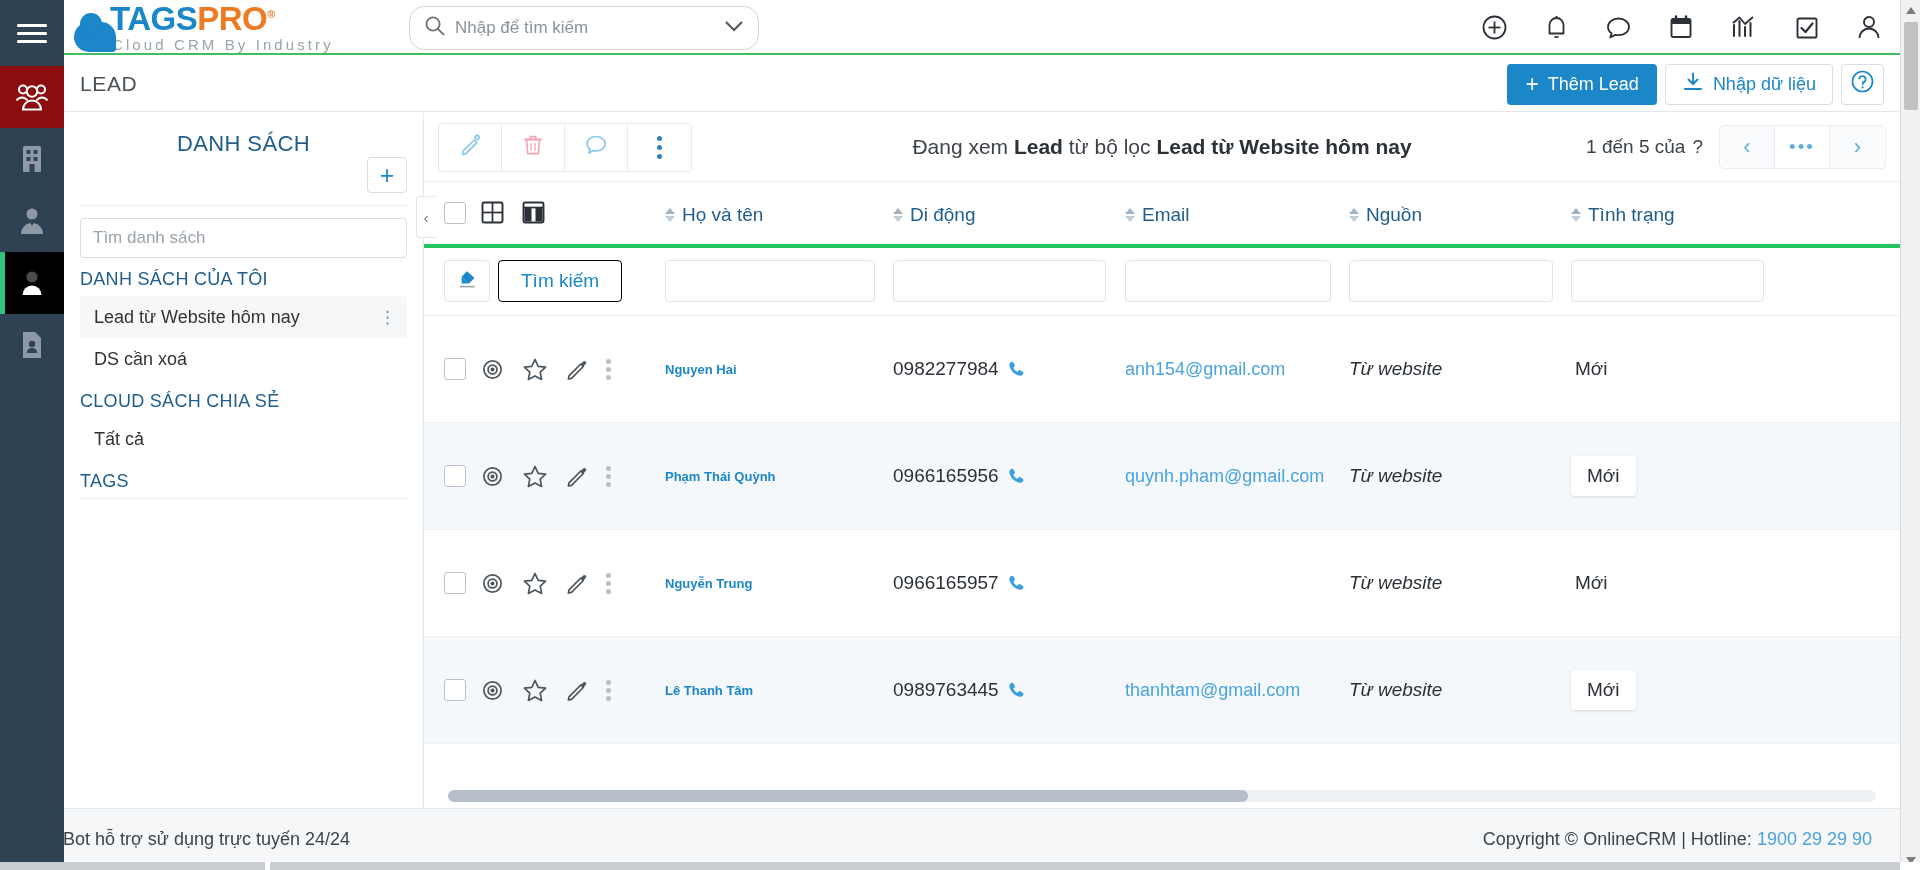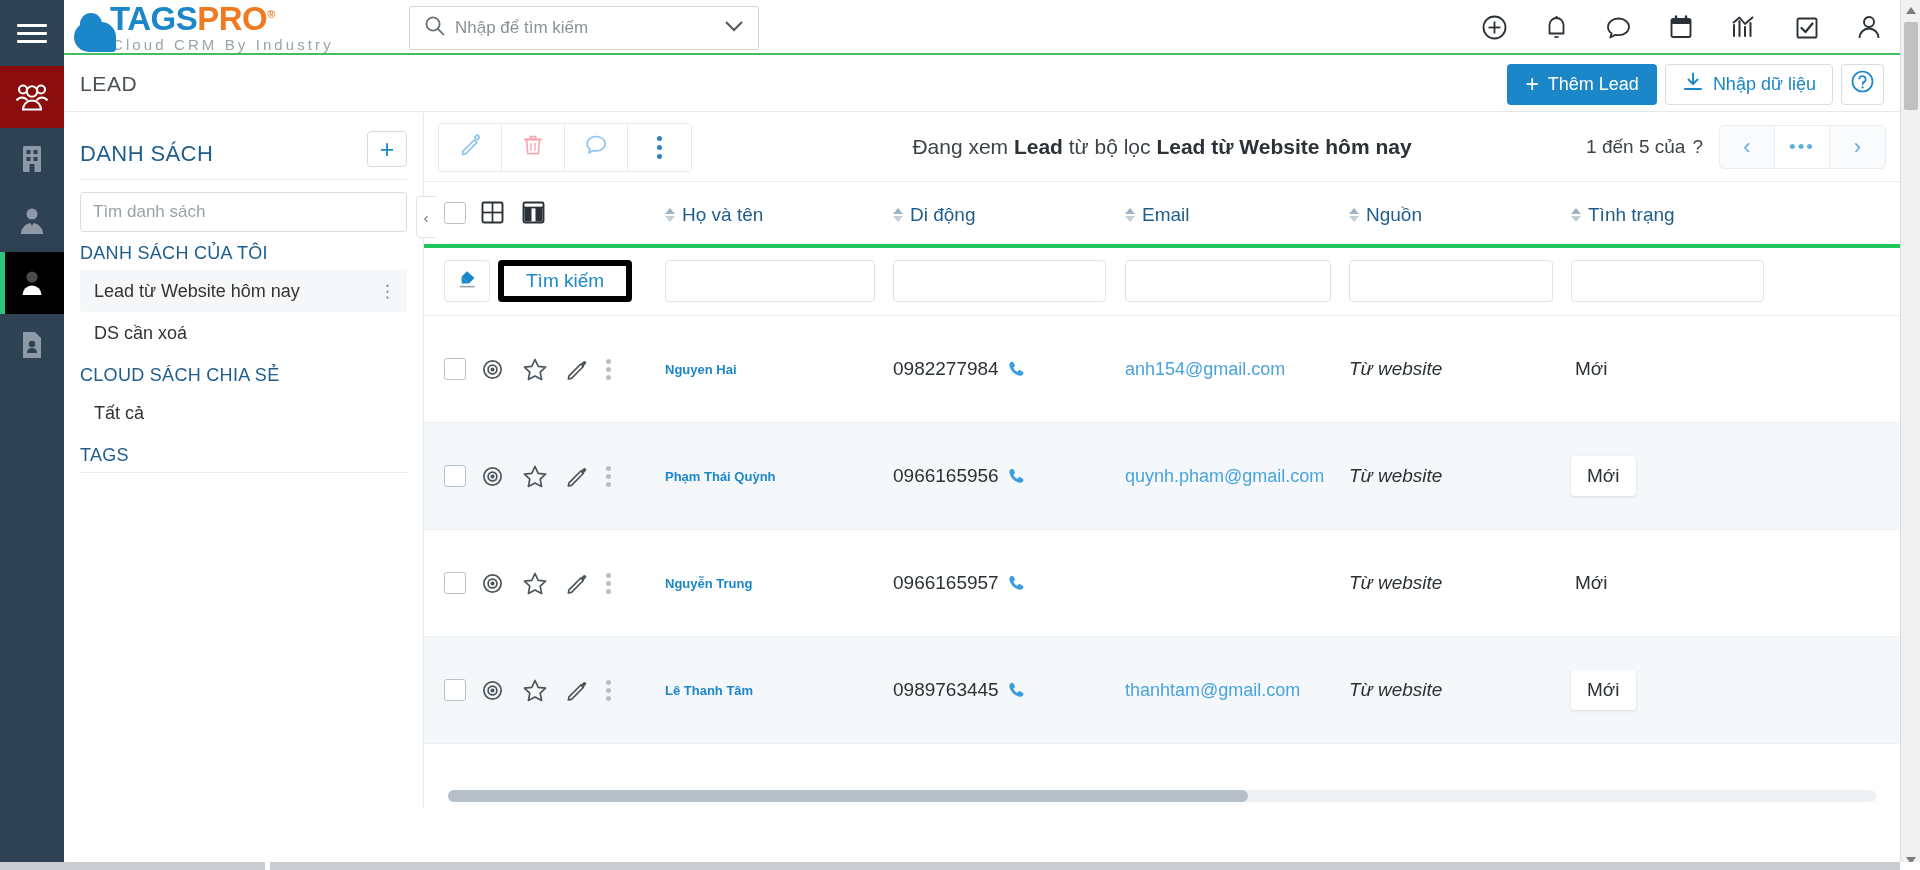--- a/index.html
+++ b/index.html
@@ -62,21 +62,21 @@
   .logo-main .c1 { color: #1b86c8; }
   .logo-main .c2 { color: #ee7b22; }
   .logo-reg { font-size: 11px; color: #ee7b22; vertical-align: super; }
   .logo-sub {
     font-size: 15px; color: #9aa4ac; letter-spacing: 3.1px; margin-top: 2px;
     padding-left: 2px;
   }
 
   .searchbox {
     position: absolute; left: 345px; top: 6px; width: 350px; height: 44px;
-    border: 1px solid #cfd6dd; border-radius: 3px; background: #fff;
+    border: 1px solid #cfd6dd; border-radius: 15px; background: #fff;
     display: flex; align-items: center; padding: 0 10px 0 14px;
   }
   .searchbox .si { flex: 0 0 auto; margin-right: 10px; }
   .searchbox input {
     flex: 1; border: none; outline: none; font-size: 17px;
     font-family: "Liberation Sans", sans-serif; color: #333;
   }
   .searchbox input::placeholder { color: #8a9299; }
   .chev-btn { cursor: pointer; padding: 0 2px; }
 
@@ -118,21 +118,21 @@
     display: flex; align-items: center; justify-content: center;
   }
 
   
   .listpanel {
     position: absolute; left: 64px; top: 113px; width: 360px; bottom: 62px;
     background: #ffffff; border-right: 1px solid #e3e8ed;
     padding: 0 16px;
   }
   .lp-head {
-    display: flex; align-items: flex-end; padding: 18px 0 12px 0;
+    display: flex; align-items: center; padding: 18px 0 12px 0; flex-direction: column;
   }
   .lp-title {
     font-size: 22px; color: #1f5d8c; letter-spacing: 0.4px;
   }
   .lp-add {
     margin-left: auto; width: 40px; height: 36px; border: 1px solid #d6dde3;
     border-radius: 4px; background:#fff; cursor: pointer;
     display: flex; align-items: center; justify-content: center;
     color: #1b86c8; font-size: 25px; line-height: 1; font-weight: 300;
   }
@@ -251,21 +251,21 @@
 
   
   .filterrow td { height: 70px; border-bottom: 1px solid #e9eef2; }
   .filter-left { display: flex; align-items: center; gap: 8px; padding-left: 20px; }
   .eraser-btn {
     width: 46px; height: 42px; border: 1px solid #dde4ea; border-radius: 4px;
     background: #fff; cursor: pointer; display: flex; align-items: center;
     justify-content: center;
   }
   .search-btn {
-    height: 42px; border: 6px solid #000000; border-radius: 4px; background: #fff;
+    height: 42px; border: 1px solid #000000; border-radius: 4px; background: #fff;
     color: #1b86c8; font-size: 19px; padding: 0 22px; cursor: pointer;
     font-family: "Liberation Sans", sans-serif;
   }
   .f-input {
     width: 92%; height: 42px; border: 1px solid #dde4ea; border-radius: 4px;
     background: #fff; outline: none; padding: 0 10px; font-size: 16px;
     font-family: "Liberation Sans", sans-serif;
   }
 
   
@@ -960,20 +960,34 @@
       </table>
 
       <div class="hscroll">
         <div class="hscroll-track">
           <div class="hscroll-thumb"></div>
         </div>
       </div>
     </div>
   </div>
 
+  <div class="footer">
+    <div class="fb-left">
+      <span class="msgr">
+        <svg width="22" height="22" viewBox="0 0 22 22">
+          <path d="M11 2C5.8 2 2 5.9 2 10.7c0 2.7 1.3 5.1 3.3 6.7V21l3.1-1.7c0.8 0.2 1.7 0.3 2.6 0.3 5.2 0 9-3.9 9-8.7S16.2 2 11 2z" fill="#ffffff"></path>
+          <path d="M5.6 13.4 9.9 8.8l2.4 2.3 3.8-2.3-4.2 4.6-2.4-2.3z" fill="#1b8cfb"></path>
+        </svg>
+      </span>
+      <span class="fb-text">Bot hỗ trợ sử dụng trực tuyến 24/24</span>
+    </div>
+    <div class="fb-right">
+      <span>Copyright © OnlineCRM | Hotline: </span><a>1900 29 29 90</a>
+    </div>
+  </div>
 
   <div class="vscroll">
     <div class="vs-arrow up">
         <i></i>
       </div>
     <div class="vs-thumb"></div>
     <div class="vs-arrow dn" style="position:absolute;bottom:0;left:0;width:20px;">
         <i></i>
       </div>
   </div>

